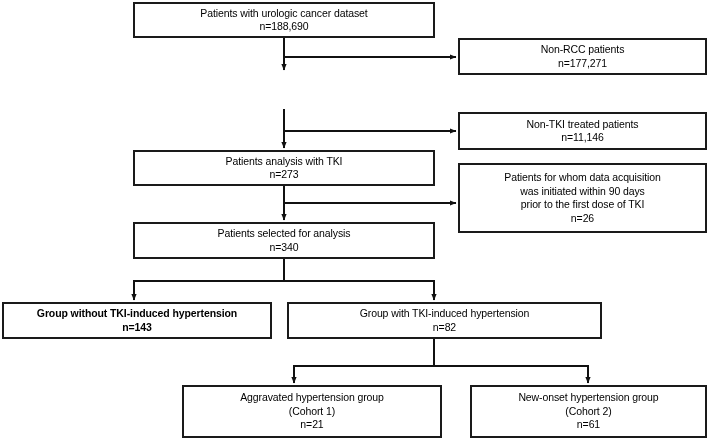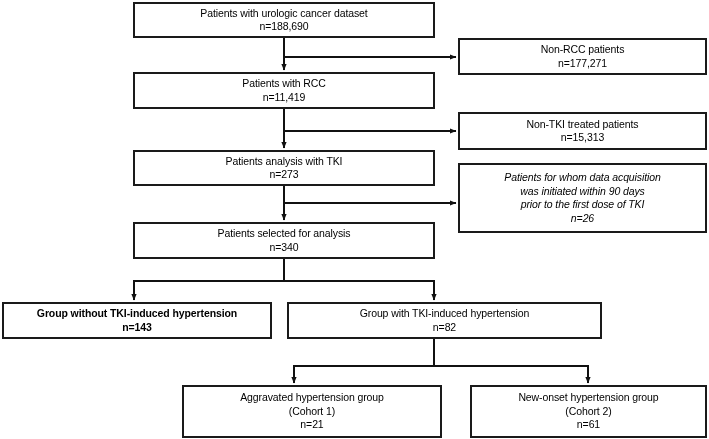--- a/index.html
+++ b/index.html
@@ -100,36 +100,32 @@
   <div class="node" style="left:133px; top:2px; width:302px; height:36px;">
     <span class="ln">Patients with urologic cancer dataset</span>
     <span class="ln">n=188,690</span>
   </div>
 
   <div class="node" style="left:458px; top:38px; width:249px; height:37px;">
     <span class="ln">Non-RCC patients</span>
     <span class="ln">n=177,271</span>
   </div>
 
-  <div class="node" style="left:133px; top:72px; width:302px; height:37px;">
-    <span class="ln">Patients with RCC</span>
-    <span class="ln">n=11,419</span>
-  </div>
 
   <div class="node" style="left:458px; top:112px; width:249px; height:38px;">
     <span class="ln">Non-TKI treated patients</span>
-    <span class="ln">n=15,313</span>
+    <span class="ln">n=11,146</span>
   </div>
 
   <div class="node" style="left:133px; top:150px; width:302px; height:36px;">
     <span class="ln">Patients analysis with TKI</span>
     <span class="ln">n=273</span>
   </div>
 
-  <div class="node" style="left:458px; top:163px; width:249px; height:70px;font-style:italic;">
+  <div class="node" style="left:458px; top:163px; width:249px; height:70px;">
     <span class="ln">Patients for whom data acquisition</span>
     <span class="ln">was initiated within 90 days</span>
     <span class="ln">prior to the first dose of TKI</span>
     <span class="ln">n=26</span>
   </div>
 
   <div class="node" style="left:133px; top:222px; width:302px; height:37px;">
     <span class="ln">Patients selected for analysis</span>
     <span class="ln">n=340</span>
   </div>

